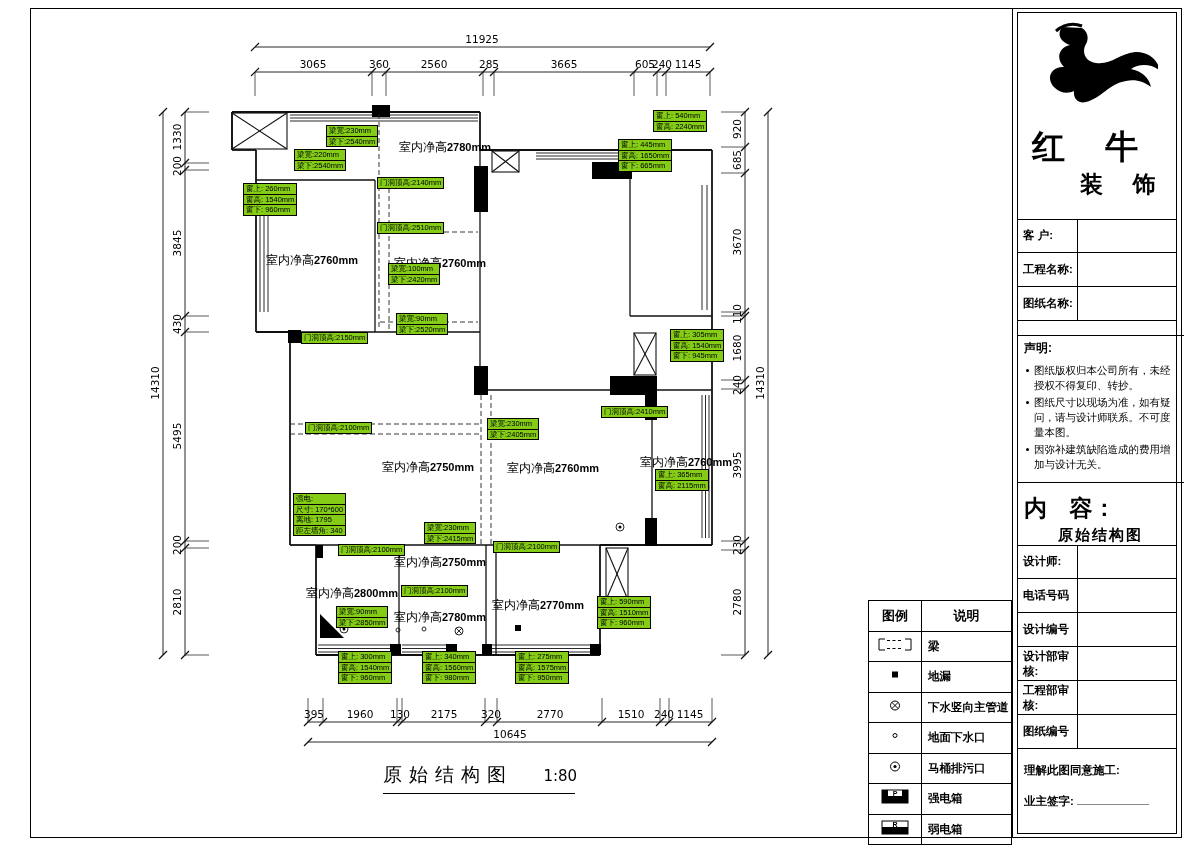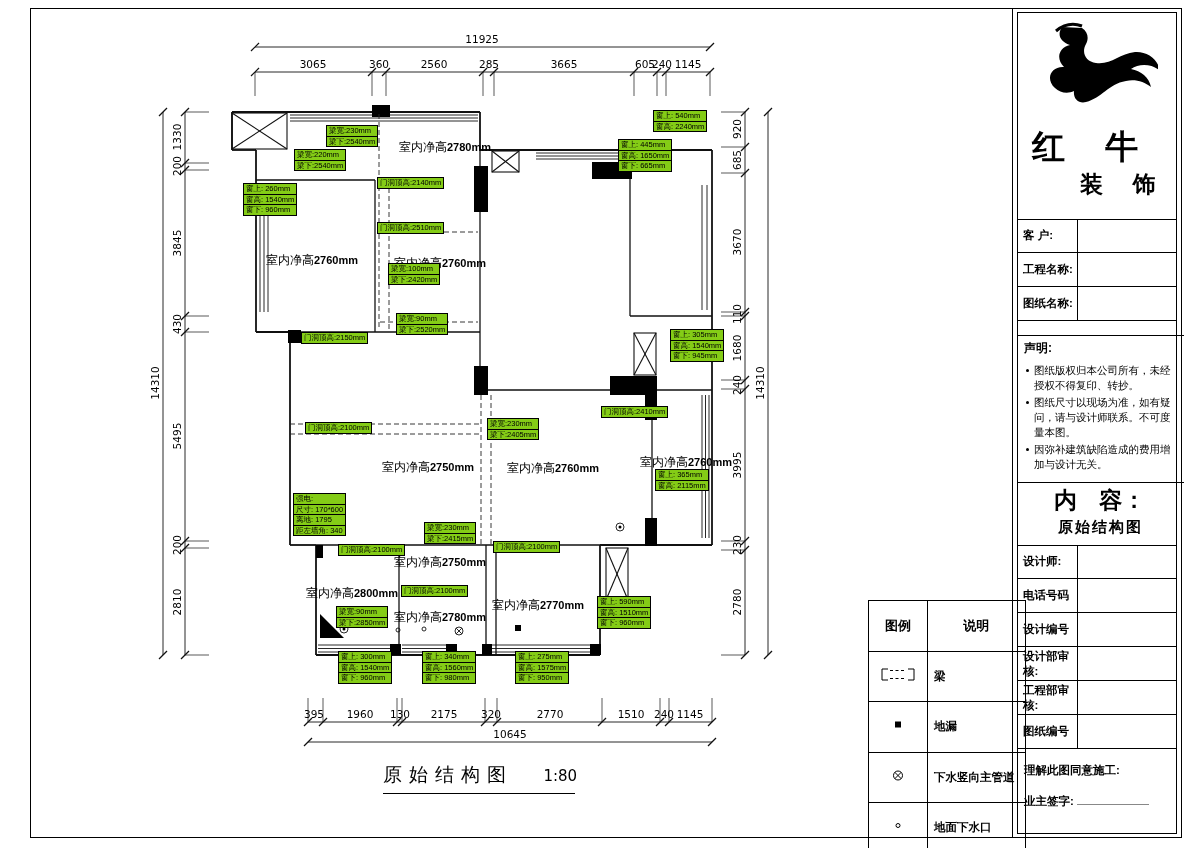--- a/index.html
+++ b/index.html
@@ -36,30 +36,30 @@
   .f-row{height:33px;border-bottom:1px solid #000;display:flex;align-items:center;}
   .f-row .lab{width:54px;padding-left:5px;font-size:11.5px;font-weight:bold;
               border-right:1px solid #000;align-self:stretch;display:flex;align-items:center;}
   .stmt{position:absolute;left:0;top:322px;width:156px;height:142px;border:1px solid #000;
         border-left:none;border-right:none;padding:4px 4px 0 6px;box-sizing:content-box;}
   .stmt-title{font-size:12px;font-weight:bold;margin-bottom:6px;}
   .stmt-item{font-size:10.5px;line-height:1.4;margin-bottom:3px;position:relative;padding-left:10px;}
   .stmt-item:before{content:"";position:absolute;left:2px;top:6px;width:3px;height:3px;
                     border-radius:50%;background:#000;}
   .content{position:absolute;left:0;top:468px;width:158px;height:64px;border-bottom:1px solid #000;}
-  .content .c-lab{font-size:23px;letter-spacing:8px;margin:4px 0 0 6px;font-weight:bold;text-align:center;}
+  .content .c-lab{font-size:23px;letter-spacing:8px;margin:12px 0 0 6px;font-weight:bold;}
   .content .c-val{font-size:15px;letter-spacing:2px;margin:2px 0 0 40px;font-weight:bold;}
   .inforows{position:absolute;left:0;top:532px;width:158px;}
   .approve{position:absolute;left:0;top:736px;width:158px;height:86px;}
   .approve .a1{font-size:11.5px;font-weight:bold;margin:14px 0 0 6px;}
   .approve .a2{font-size:11.5px;font-weight:bold;margin:16px 0 0 6px;}
   .approve .sig{display:inline-block;width:72px;border-bottom:1px solid #888;height:10px;}
   
   .legend{position:absolute;left:868px;top:600px;width:144px;border-collapse:collapse;}
-  .legend th,.legend td{border:1.2px solid #000;height:29.5px;padding:10px;}
+  .legend th,.legend td{border:1.2px solid #000;height:29.5px;padding:0;}
   .legend th{font-size:13px;}
   .legend td.sym{width:52px;text-align:center;}
   .legend td.lab{font-size:11.5px;font-weight:bold;padding-left:6px;white-space:nowrap;}
 </style>
 </head>
 <body>
 
 <div class="frame"></div>
 
 <svg id="plan-svg" width="1200" height="848" viewBox="0 0 1200 848">

